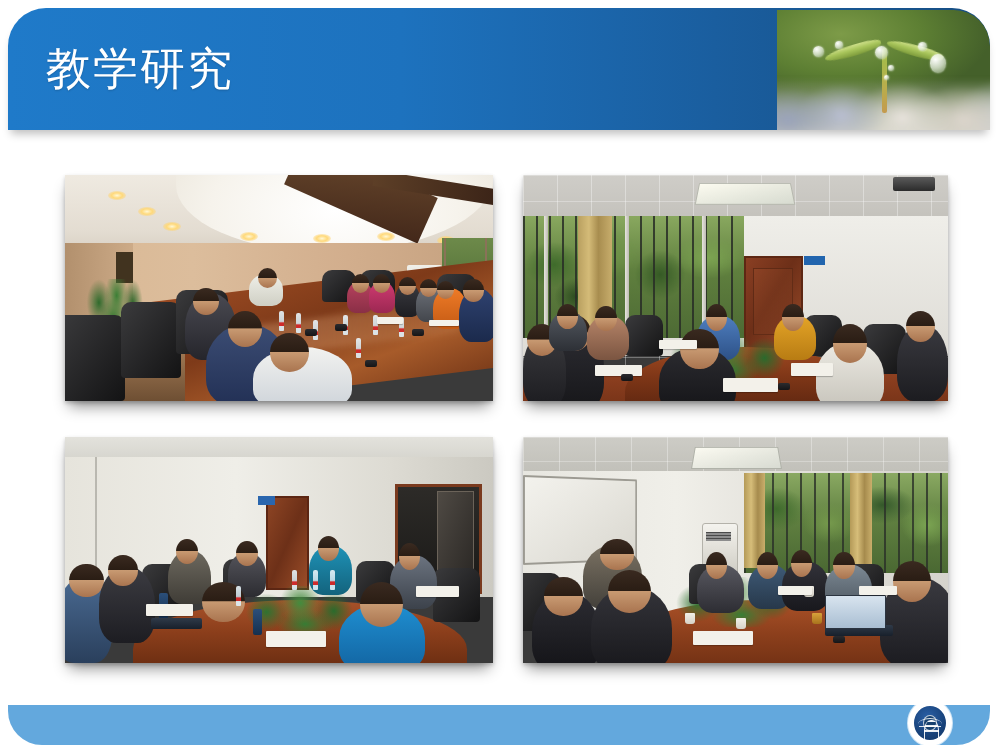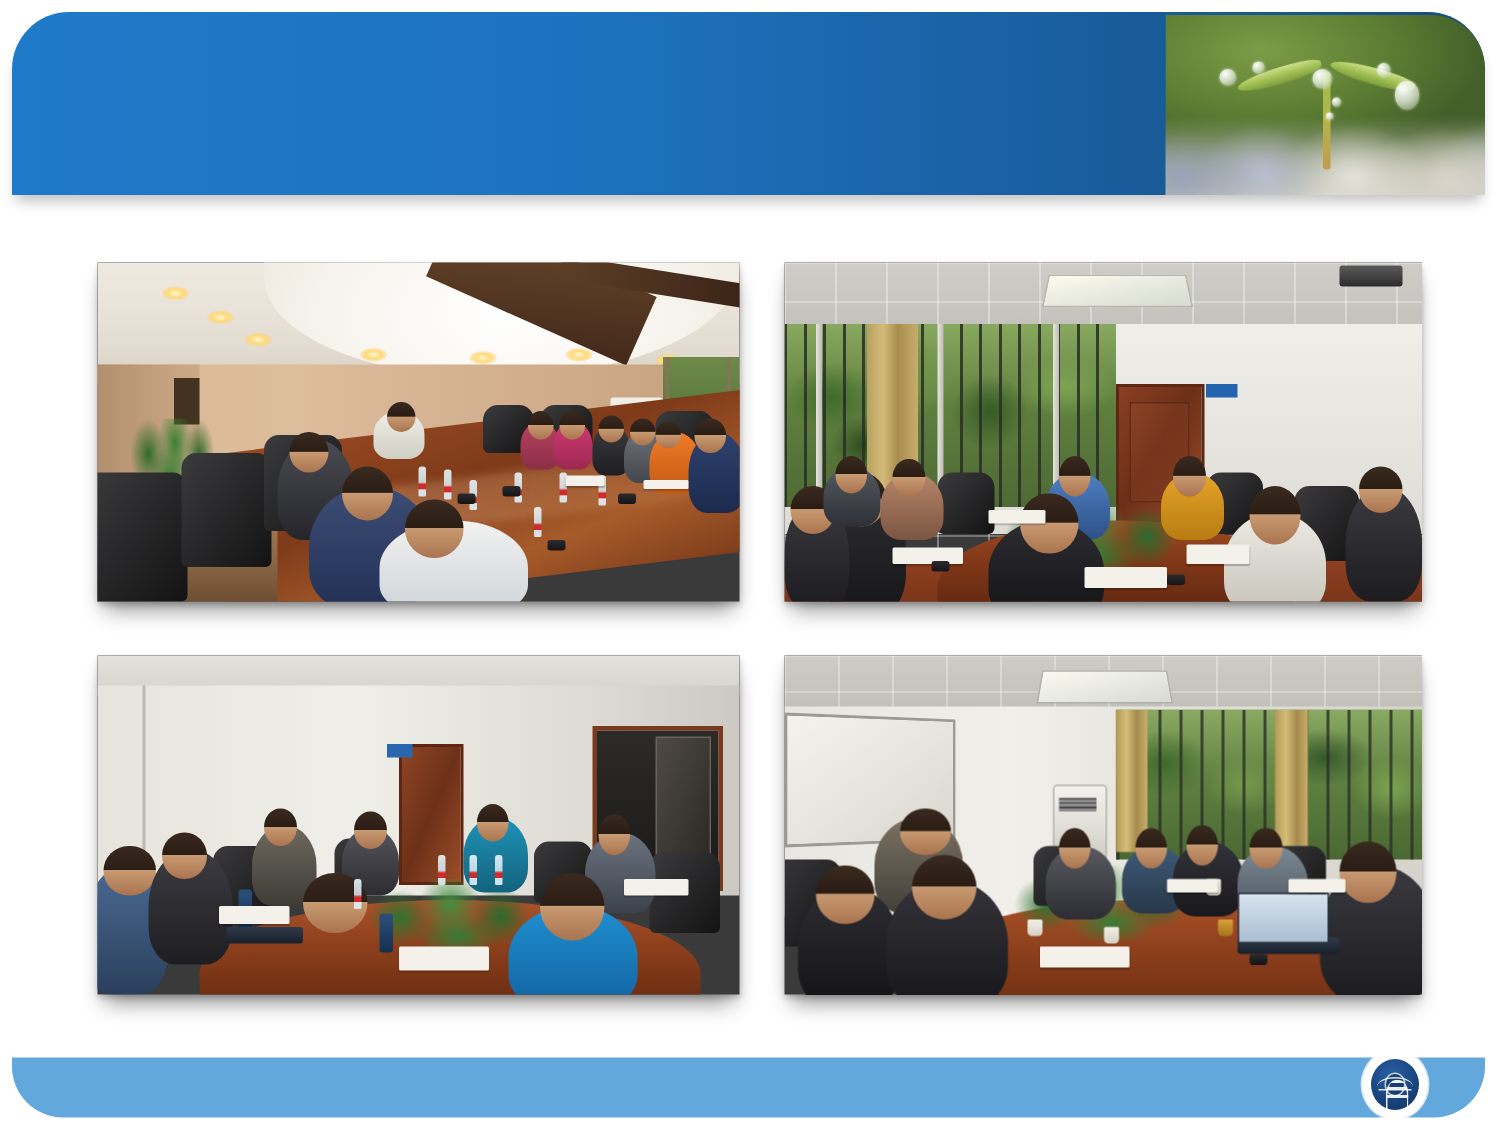--- a/index.html
+++ b/index.html
@@ -519,20 +519,21 @@
     margin-left: -11px;
     background: rgba(255,255,255,0.85);
   }
 </style>
 </head>
 <body>
 
 <div id="slide">
 
   <div id="header-banner">
+    <div id="header-title">教学研究</div>
 
     <div id="header-photo">
       <div class="seedling-scene">
         <div class="seedling-bokeh"></div>
         <div class="seedling-stem"></div>
         <div class="seedling-leaf left"></div>
         <div class="seedling-leaf right"></div>
         <div class="dew d1"></div>
         <div class="dew d2"></div>
         <div class="dew d3"></div>

